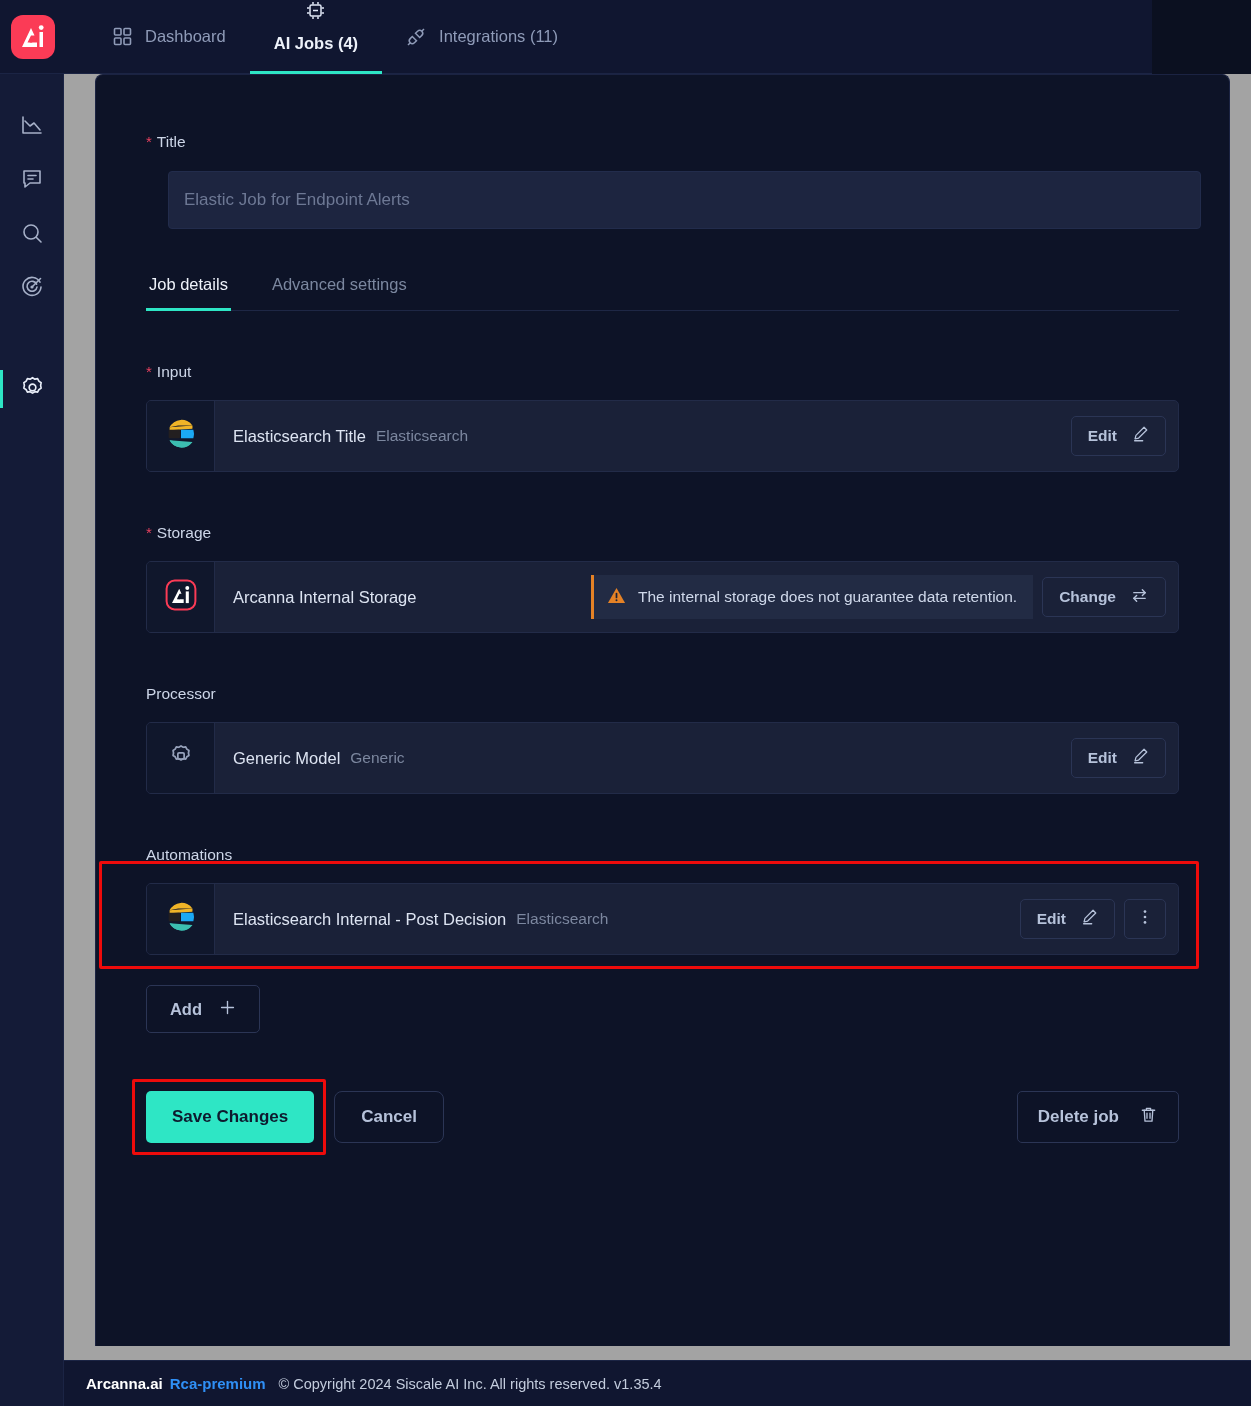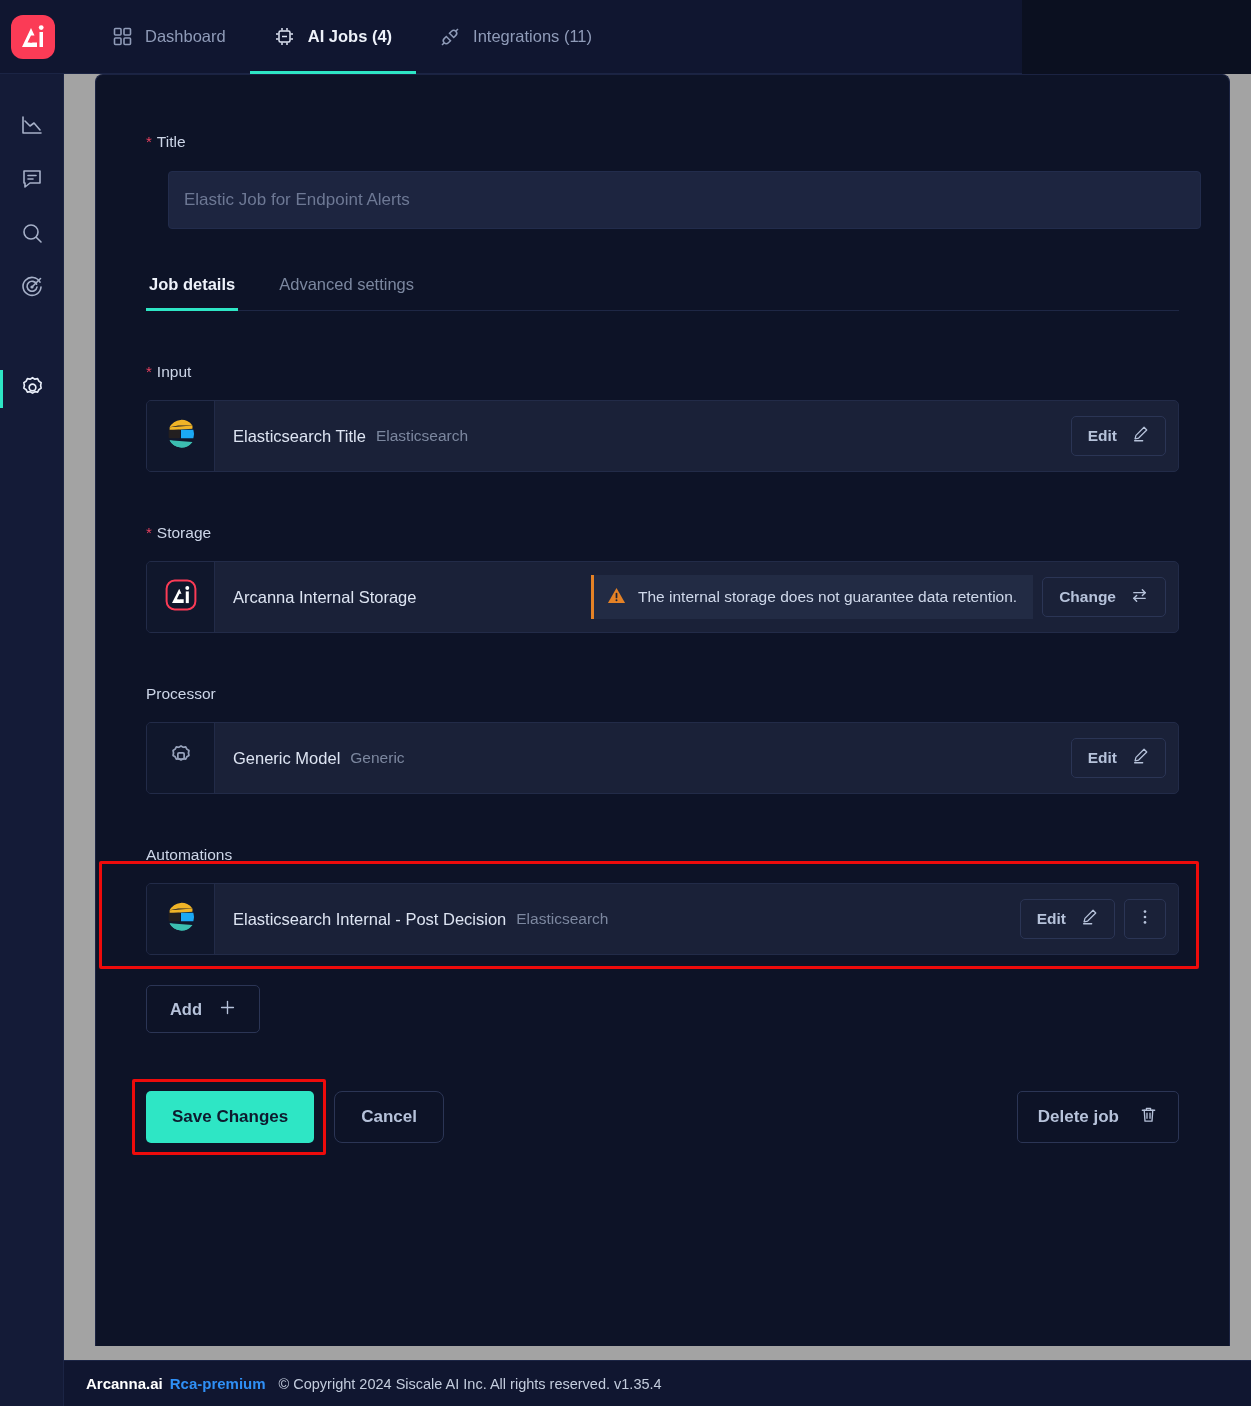--- a/index.html
+++ b/index.html
@@ -6,40 +6,40 @@
   html, body {
     width: 1251px; height: 1406px;
     background: #0b1020;
     font-family: "Liberation Sans", sans-serif;
     overflow: hidden;
   }
   .app { position: relative; width: 1251px; height: 1406px; background: #0b1020; }
 
   
   .topbar {
-    position: absolute; top: 0; left: 0; width: 1022px; height: 74px;
+    position: absolute; top: 0; left: 0; width: 1152px; height: 74px;
     background: #101630;
     display: flex; align-items: center;
     border-bottom: 1px solid #1b2444;
   }
   .brand-logo {
     width: 44px; height: 44px; margin-left: 11px; margin-right: 34px;
     border-radius: 12px;
     background: #fb3b56;
     display: flex; align-items: center; justify-content: center;
     flex: 0 0 auto;
   }
   .navtabs { display: flex; align-items: stretch; height: 74px; }
   .navtab {
     display: flex; align-items: center; gap: 13px;
     padding: 0 24px; height: 74px;
     color: #8f9bb8; font-size: 16.5px; cursor: pointer;
     position: relative;
   }
-  .navtab.active { color: #eef2fa; font-weight: bold; }
+  .navtab.active { color: #eef2fa; font-weight: bold; flex-direction: column; }
   .navtab.active:after {
     content: ""; position: absolute; left: 0; right: 0; bottom: 0;
     height: 3px; background: #2ee6c5;
   }
   .navtab svg { display: block; }
 
   
   .sidebar {
     position: absolute; left: 0; top: 74px; width: 64px; height: 1332px;
     background: #141b37;
@@ -92,21 +92,21 @@
   
   .subtabs {
     margin-top: 46px; width: 1033px;
     border-bottom: 1px solid #1e2745;
     display: flex; gap: 4px;
   }
   .subtab {
     padding: 0 3px 16px 3px; margin-right: 34px;
     font-size: 16.5px; color: #7b879f; cursor: pointer; position: relative;
   }
-  .subtab.active { color: #eef2fa; font-weight: bold; }
+  .subtab.active { color: #eef2fa; font-weight: normal; }
   .subtab.active:after {
     content: ""; position: absolute; left: 0; right: 0; bottom: -1px;
     height: 3px; background: #2ee6c5;
   }
 
   .section { margin-top: 52px; }
   .section-label { font-size: 15.5px; color: #cdd6e8; margin-bottom: 19px; }
 
   .row-card {
     width: 1033px; height: 72px;

